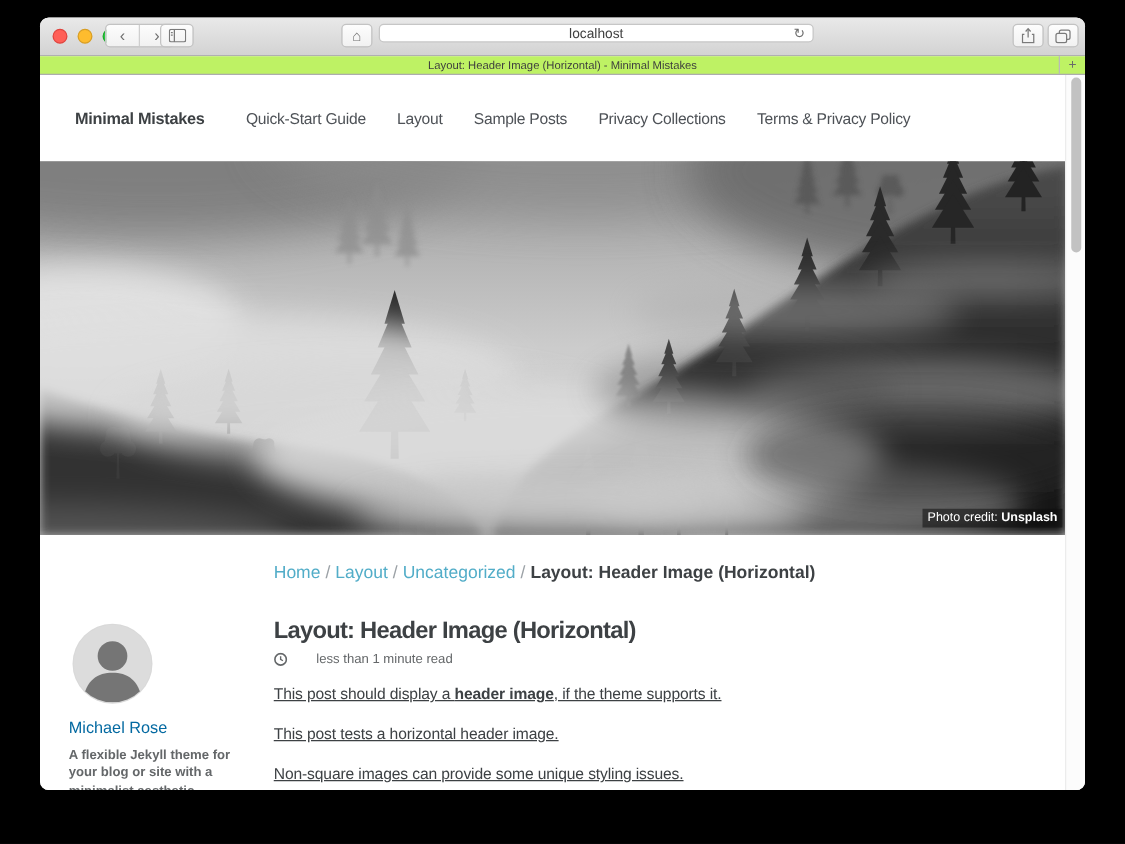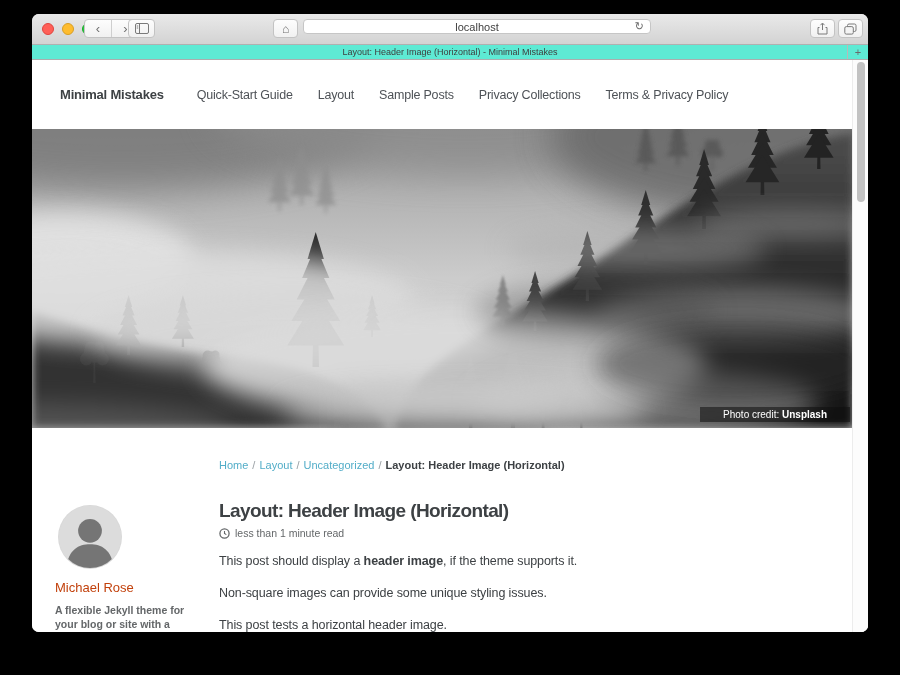--- a/index.html
+++ b/index.html
@@ -24,60 +24,60 @@
     padding:0;cursor:default;}
   .seg button:first-child{border-right:1px solid #cfcfcf;}
   .btn-sidebar{left:96px;width:27px;}
   .btn-home{left:241px;width:25px;}
   .urlfield{position:absolute;left:271px;top:5px;width:348px;height:15px;background:#fff;
     border:1px solid #c6c6c6;border-radius:4px;box-sizing:border-box;display:flex;align-items:center;
     justify-content:center;font-size:11px;color:#404040;}
   .urlfield .reload{position:absolute;right:6px;color:#6b6b6b;font-size:11px;}
   .btn-share{left:778px;width:25px;}
   .btn-tabs{left:806px;width:25px;}
-  .tabbar{position:relative;height:14px;background:#5eead4;border-bottom:1px solid #adadad;
+  .tabbar{position:relative;height:14px;background:#bef264;border-bottom:1px solid #adadad;
     box-sizing:content-box;}
   .tab{height:14px;display:flex;align-items:center;justify-content:center;font-size:9px;color:#3e3e3e;}
   .newtab{position:absolute;right:0;top:0;width:20px;height:14px;border-left:1px solid #b9b9b9;
     display:flex;align-items:center;justify-content:center;font-size:11px;color:#6a6a6a;}
   
   .viewport{position:relative;height:574px;background:#fff;overflow:hidden;}
   .scrolltrack{position:absolute;right:0;top:0;bottom:0;width:15px;background:#fcfcfc;
     border-left:1px solid #ececec;z-index:30;}
   .scrollthumb{position:absolute;top:2px;right:3px;width:8px;height:140px;border-radius:4px;background:#c2c2c2;}
   
   .masthead{height:69px;display:flex;align-items:center;padding:0 20px 0 28px;background:#fff;}
   .site-title{font-size:13px;font-weight:700;color:#3d4144;letter-spacing:-.2px;}
   .masthead nav{display:flex;gap:25px;margin-left:33px;align-items:center;}
   .masthead nav a{font-size:12.5px;color:#4e5257;text-decoration:none;letter-spacing:-.2px;}
   
   .header-image{position:relative;margin:0;width:calc(100% - 15px);height:299px;overflow:hidden;background:#bdbdbd;}
   .header-image svg{display:block;width:100%;height:100%;}
   .credit{position:absolute;right:3px;bottom:6px;background:rgba(15,15,15,.55);color:#fff;
-    font-size:10px;padding:2px 23px;margin-top:16px;}
+    font-size:10px;padding:2px 4px;margin-top:16px;}
   .credit strong{font-weight:700;}
   
-  .breadcrumb{margin:31px 0 0 187px;font-size:11px;color:#9ba1a6;}
+  .breadcrumb{margin:21px 0 0 187px;font-size:14px;color:#9ba1a6;}
   .breadcrumb a{color:#52adc8;text-decoration:none;}
   .breadcrumb .sep{margin:0 4px;color:#9ba1a6;}
   .breadcrumb .current{font-weight:700;color:#3d4144;}
   
   .page-row{display:flex;margin-top:29px;padding-left:23px;}
   .sidebar{width:164px;flex:0 0 164px;}
   .avatar{width:62px;height:62px;border-radius:50%;margin:6px 0 0 4px;overflow:hidden;
     box-shadow:0 0 0 1px #d9d9d9;background:#dcdcdc;}
   .avatar svg{display:block;width:100%;height:100%;}
-  .author-name{margin:12px 0 0 0;font-size:13px;font-weight:400;color:#c2410c;}
+  .author-name{margin:12px 0 0 0;font-size:13px;font-weight:400;color:#0369a1;}
   .author-bio{margin:8px 12px 0 0;font-size:10.5px;line-height:1.38;color:#646769;
     border-bottom:1px solid #f2f3f3;padding-bottom:14px;font-weight:bold;}
   .article{flex:1;padding-right:40px;}
   .article h1{margin:0;font-size:19px;font-weight:700;color:#3d4144;letter-spacing:-.6px;}
-  .meta{display:flex;align-items:center;gap:5px;margin:5px 0 0 0;font-size:10.5px;color:#646769;text-align:right;}
+  .meta{display:flex;align-items:center;gap:23px;margin:5px 0 0 0;font-size:10.5px;color:#646769;text-align:right;}
   .meta svg{flex:0 0 auto;}
-  .article p.body{margin:0 0 15px 0;font-size:12.5px;line-height:17px;color:#3d4144;letter-spacing:-.1px;}
+  .article p.body{margin:0 0 15px 0;font-size:12.5px;line-height:17px;color:#3d4144;letter-spacing:-.1px;text-decoration:underline;}
   .article p.first{margin-top:14px;}
   .article p.body b{font-weight:700;}
   .icon-svg{display:block;}
 </style>
 </head>
 <body>
 
 <div class="stage">
   <div class="window">
 
@@ -264,22 +264,22 @@
         <article class="article">
           <h1>Layout: Header Image (Horizontal)</h1>
           <p class="meta">
             <svg width="11" height="11" viewBox="0 0 12 12">
               <circle cx="6" cy="6" r="5" fill="none" stroke="#646769" stroke-width="1.4"></circle>
               <path d="M6 3.2 L6 6 L8 7.2" fill="none" stroke="#646769" stroke-width="1.2"></path>
             </svg>
             <span>less than 1 minute read</span>
           </p>
           <p class="body first"><span>This post should display a </span><b>header image</b><span>, if the theme supports it.</span></p>
+          <p class="body">This post tests a horizontal header image.</p>
           <p class="body">Non-square images can provide some unique styling issues.</p>
-          <p class="body">This post tests a horizontal header image.</p>
         </article>
       </div>
 
       <div class="scrolltrack">
         <div class="scrollthumb"></div>
       </div>
     </div>
 
   </div>
 </div>

